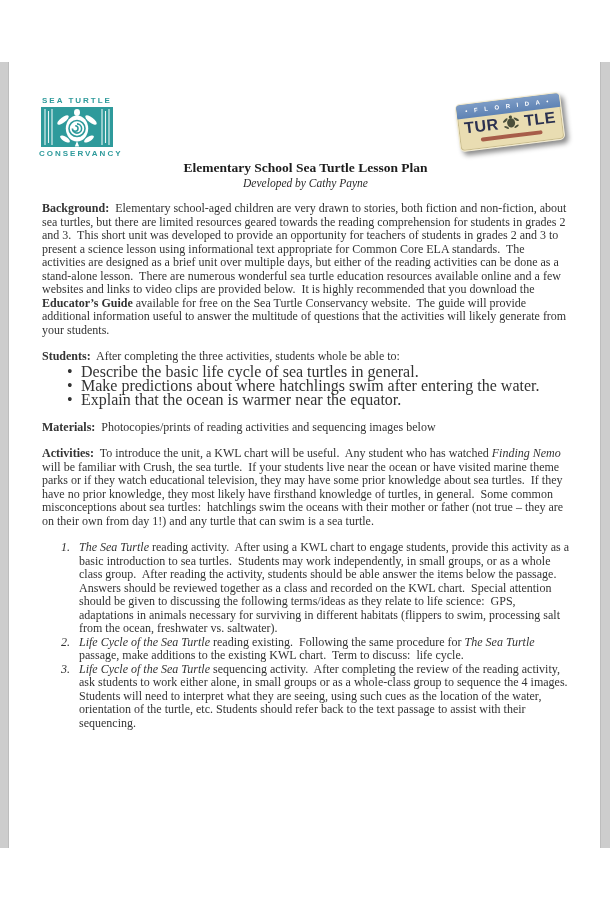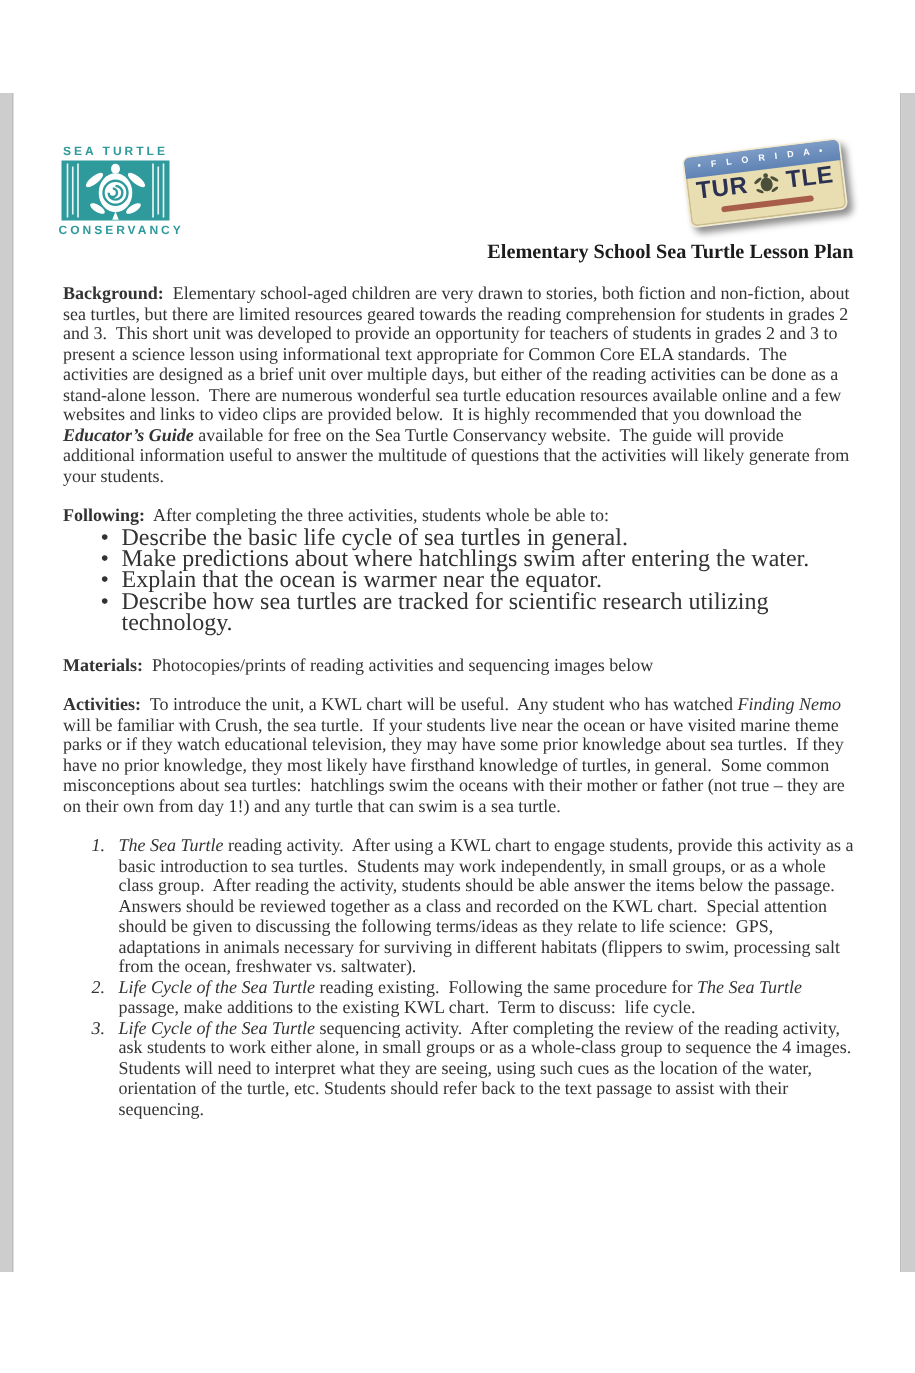--- a/index.html
+++ b/index.html
@@ -26,26 +26,26 @@
     box-sizing:border-box;
   }
   .plate-top{height:14px;background:linear-gradient(#7d9cc6,#5f83b4);display:flex;align-items:center;justify-content:center;}
   .plate-state{color:#ffffff;font-family:"Liberation Sans", sans-serif;font-size:6px;
     font-weight:bold;letter-spacing:2.5px;white-space:nowrap;}
   .plate-mid{display:flex;justify-content:space-between;align-items:center;padding:1px 6px 0 6px;}
   .plate-char{font-family:"Liberation Sans", sans-serif;font-weight:bold;font-size:16px;
     color:#2b3150;letter-spacing:.5px;}
   .plate-sticker{height:4px;width:62px;margin:2px auto 0;background:#9b4636;border-radius:2px;opacity:.85;}
   
-  .title{margin:2px 0 0;text-align:right;font-size:13.5px;font-weight:bold;color:#1c1c1c;}
+  .title{margin:2px 0 0;text-align:center;font-size:13.5px;font-weight:bold;color:#1c1c1c;}
   .subtitle{margin:1px 0 0;text-align:center;font-size:11.5px;font-style:italic;color:#2a2a2a;}
   
   .para{font-size:12px;line-height:13.5px;color:#333333;white-space:pre-wrap;margin:13px 0 0;}
   .lbl{font-weight:bold;}
-  .bi{font-weight:bold;font-style:italic;}
+  .bi{font-weight:bold;}
   .it{font-style:italic;}
   ul.bullets{margin:1px 0 0;padding:0;list-style:none;}
   ul.bullets li{display:flex;font-size:16px;line-height:14.4px;color:#333333;}
   ul.bullets li::before{content:"\2022";width:14px;margin-left:25px;flex:none;text-align:left;}
   ul.bullets li span{flex:1;}
   .numlist{margin:13px 0 0;padding:0;}
   .numitem{display:flex;font-size:12px;line-height:13.5px;color:#333333;}
   .numitem .num{font-style:italic;width:18px;margin-left:19px;flex:none;}
   .numitem .itext{flex:1;white-space:pre-wrap;}
 </style>
@@ -103,38 +103,36 @@
             </g>
           </svg>
           <span class="plate-char">TLE</span>
         </div>
         <div class="plate-sticker"></div>
       </div>
     </div>
   </div>
 
   <h1 class="title">Elementary School Sea Turtle Lesson Plan</h1>
+  <div class="subtitle">Developed by Cathy Payne</div>
 
   <p class="para"><span class="lbl">Background:</span><span>  Elementary school-aged children are very drawn to stories, both fiction and non-fiction, about sea turtles, but there are limited resources geared towards the reading comprehension for students in grades 2 and 3.  This short unit was developed to provide an opportunity for teachers of students in grades 2 and 3 to present a science lesson using informational text appropriate for Common Core ELA standards.  The activities are designed as a brief unit over multiple days, but either of the reading activities can be done as a stand-alone lesson.  There are numerous wonderful sea turtle education resources available online and a few websites and links to video clips are provided below.  It is highly recommended that you download the </span><span class="bi">Educator’s Guide</span><span> available for free on the Sea Turtle Conservancy website.  The guide will provide additional information useful to answer the multitude of questions that the activities will likely generate from your students.</span></p>
 
 
-  <p class="para"><span class="lbl">Following:</span><span>  After completing the three activities, students whole be able to:</span></p>
+  <p class="para"><span class="lbl">Students:</span><span>  After completing the three activities, students whole be able to:</span></p>
 
   <ul class="bullets">
     <li>
         <span>Describe the basic life cycle of sea turtles in general.</span>
       </li>
     <li>
         <span>Make predictions about where hatchlings swim after entering the water.</span>
       </li>
     <li>
         <span>Explain that the ocean is warmer near the equator.</span>
-      </li>
-    <li>
-        <span>Describe how sea turtles are tracked for scientific research utilizing technology.</span>
       </li>
   </ul>
 
   <p class="para"><span class="lbl">Materials:</span><span>  Photocopies/prints of reading activities and sequencing images below</span></p>
 
   <p class="para"><span class="lbl">Activities:</span><span>  To introduce the unit, a KWL chart will be useful.  Any student who has watched </span><span class="it">Finding Nemo</span><span> will be familiar with Crush, the sea turtle.  If your students live near the ocean or have visited marine theme parks or if they watch educational television, they may have some prior knowledge about sea turtles.  If they have no prior knowledge, they most likely have firsthand knowledge of turtles, in general.  Some common misconceptions about sea turtles:  hatchlings swim the oceans with their mother or father (not true – they are on their own from day 1!) and any turtle that can swim is a sea turtle.</span></p>
 
   <div class="numlist">
     <div class="numitem">
       <span class="num">1.</span>

